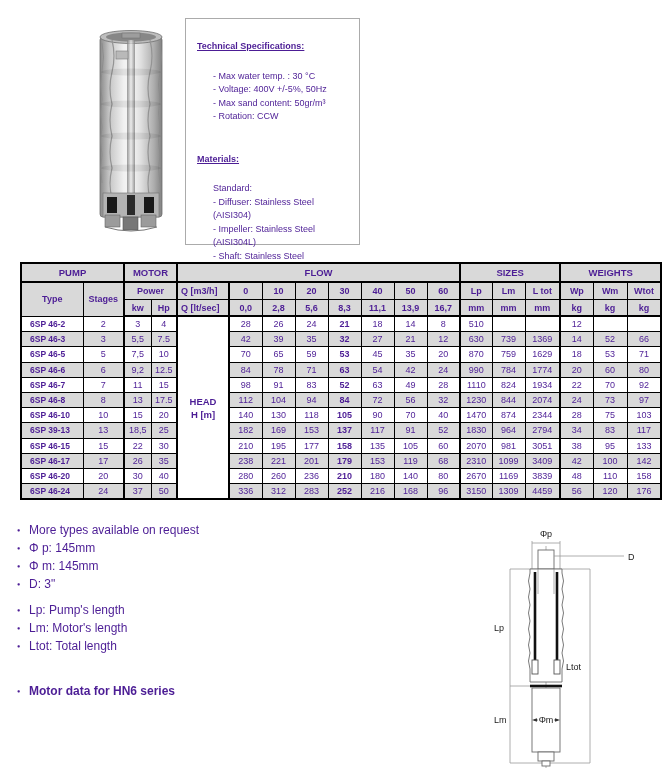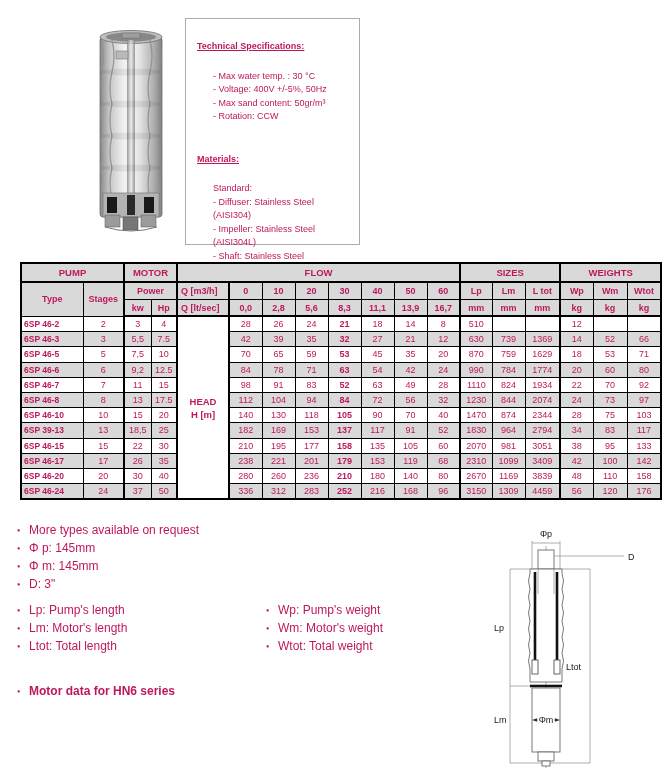--- a/index.html
+++ b/index.html
@@ -1,17 +1,17 @@
 <!DOCTYPE html>
 <html><head>
 <meta charset="utf-8">
 <style>
   html,body{margin:0;padding:0;background:#fff;}
   .page{position:relative;width:670px;height:779px;background:#fff;overflow:hidden;
-        font-family:"Liberation Sans",sans-serif;color:#be185d;}
+        font-family:"Liberation Sans",sans-serif;color:#4c1d95;}
 
   
   .spec-box{position:absolute;left:185px;top:18px;width:175px;height:227px;
             border:1px solid #ababab;box-sizing:border-box;padding:21px 8px 0 11px;
             font-size:9px;line-height:13.5px;}
   .spec-title{font-weight:bold;text-decoration:underline;}
   .spec-gap{height:13px;}
   .plain-list{list-style:none;margin:16px;padding:0;}
 
   
@@ -22,21 +22,21 @@
   table{border-collapse:collapse;table-layout:fixed;width:642px;border:2px solid #000;}
   th,td{border:1px solid #000;font-size:9px;text-align:center;padding:0;
         white-space:nowrap;overflow:hidden;}
   th{background:#d9d9d9;font-weight:bold;}
   tr.grow th{height:17px;border-bottom:2px solid #000;font-size:9.5px;}
   tr.hrow2 th{height:16px;}
   tr.hrow3 th{height:15px;border-bottom:2px solid #000;}
   tbody td{height:14.2px;background:#fff;}
   tbody tr.alt td{background:#d9d9d9;}
   .bL2{border-left:2px solid #000 !important;}
-  .type-cell{text-align:left;font-weight:bold;padding-left:2px;font-size:8.5px;}
+  .type-cell{text-align:left;font-weight:bold;padding-left:8px;font-size:8.5px;}
   .bold{font-weight:bold;}
   .lft{text-align:left;padding-left:3px;}
   td.head-cell{background:#fff !important;font-weight:bold;border-left:2px solid #000;
                border-right:2px solid #000;font-size:9.5px;line-height:13px;vertical-align:middle;}
 
   
   .bullet-list{list-style:none;margin:0;padding:0;font-size:12px;}
   .bullet-list li{position:relative;padding-left:13px;height:18px;line-height:18px;}
   .bullet-list li::before{content:"●";position:absolute;left:1px;top:0;font-size:5.5px;}
   .nlist1{position:absolute;left:16px;top:521px;}
@@ -425,25 +425,20 @@
       <li>More types available on request</li>
       <li>Φ p: 145mm</li>
       <li>Φ m: 145mm</li>
       <li>D: 3"</li>
     </ul>
   <ul class="bullet-list nlist-left">
       <li>Lp: Pump's length</li>
       <li>Lm: Motor's length</li>
       <li>Ltot: Total length</li>
     </ul>
-  <ul class="bullet-list nlist-right">
-      <li>Wp: Pump's weight</li>
-      <li>Wm: Motor's weight</li>
-      <li>Wtot: Total weight</li>
-    </ul>
   <ul class="bullet-list nbottom">
       <li>Motor data for HN6 series</li>
     </ul>
 
   <div class="diagram-wrap">
     <svg width="175" height="265" viewBox="0 0 175 265">
 
       <path d="M58,36 V258" stroke="#8f8f8f" stroke-width="0.7" stroke-dasharray="7 2.5 1.5 2.5" fill="none"></path>
 
       <path d="M22,59 H102 M22,59 V253 M102,59 V253 M22,253 H102 M22,176 H42" stroke="#9b9b9b" stroke-width="0.8" fill="none"></path>

